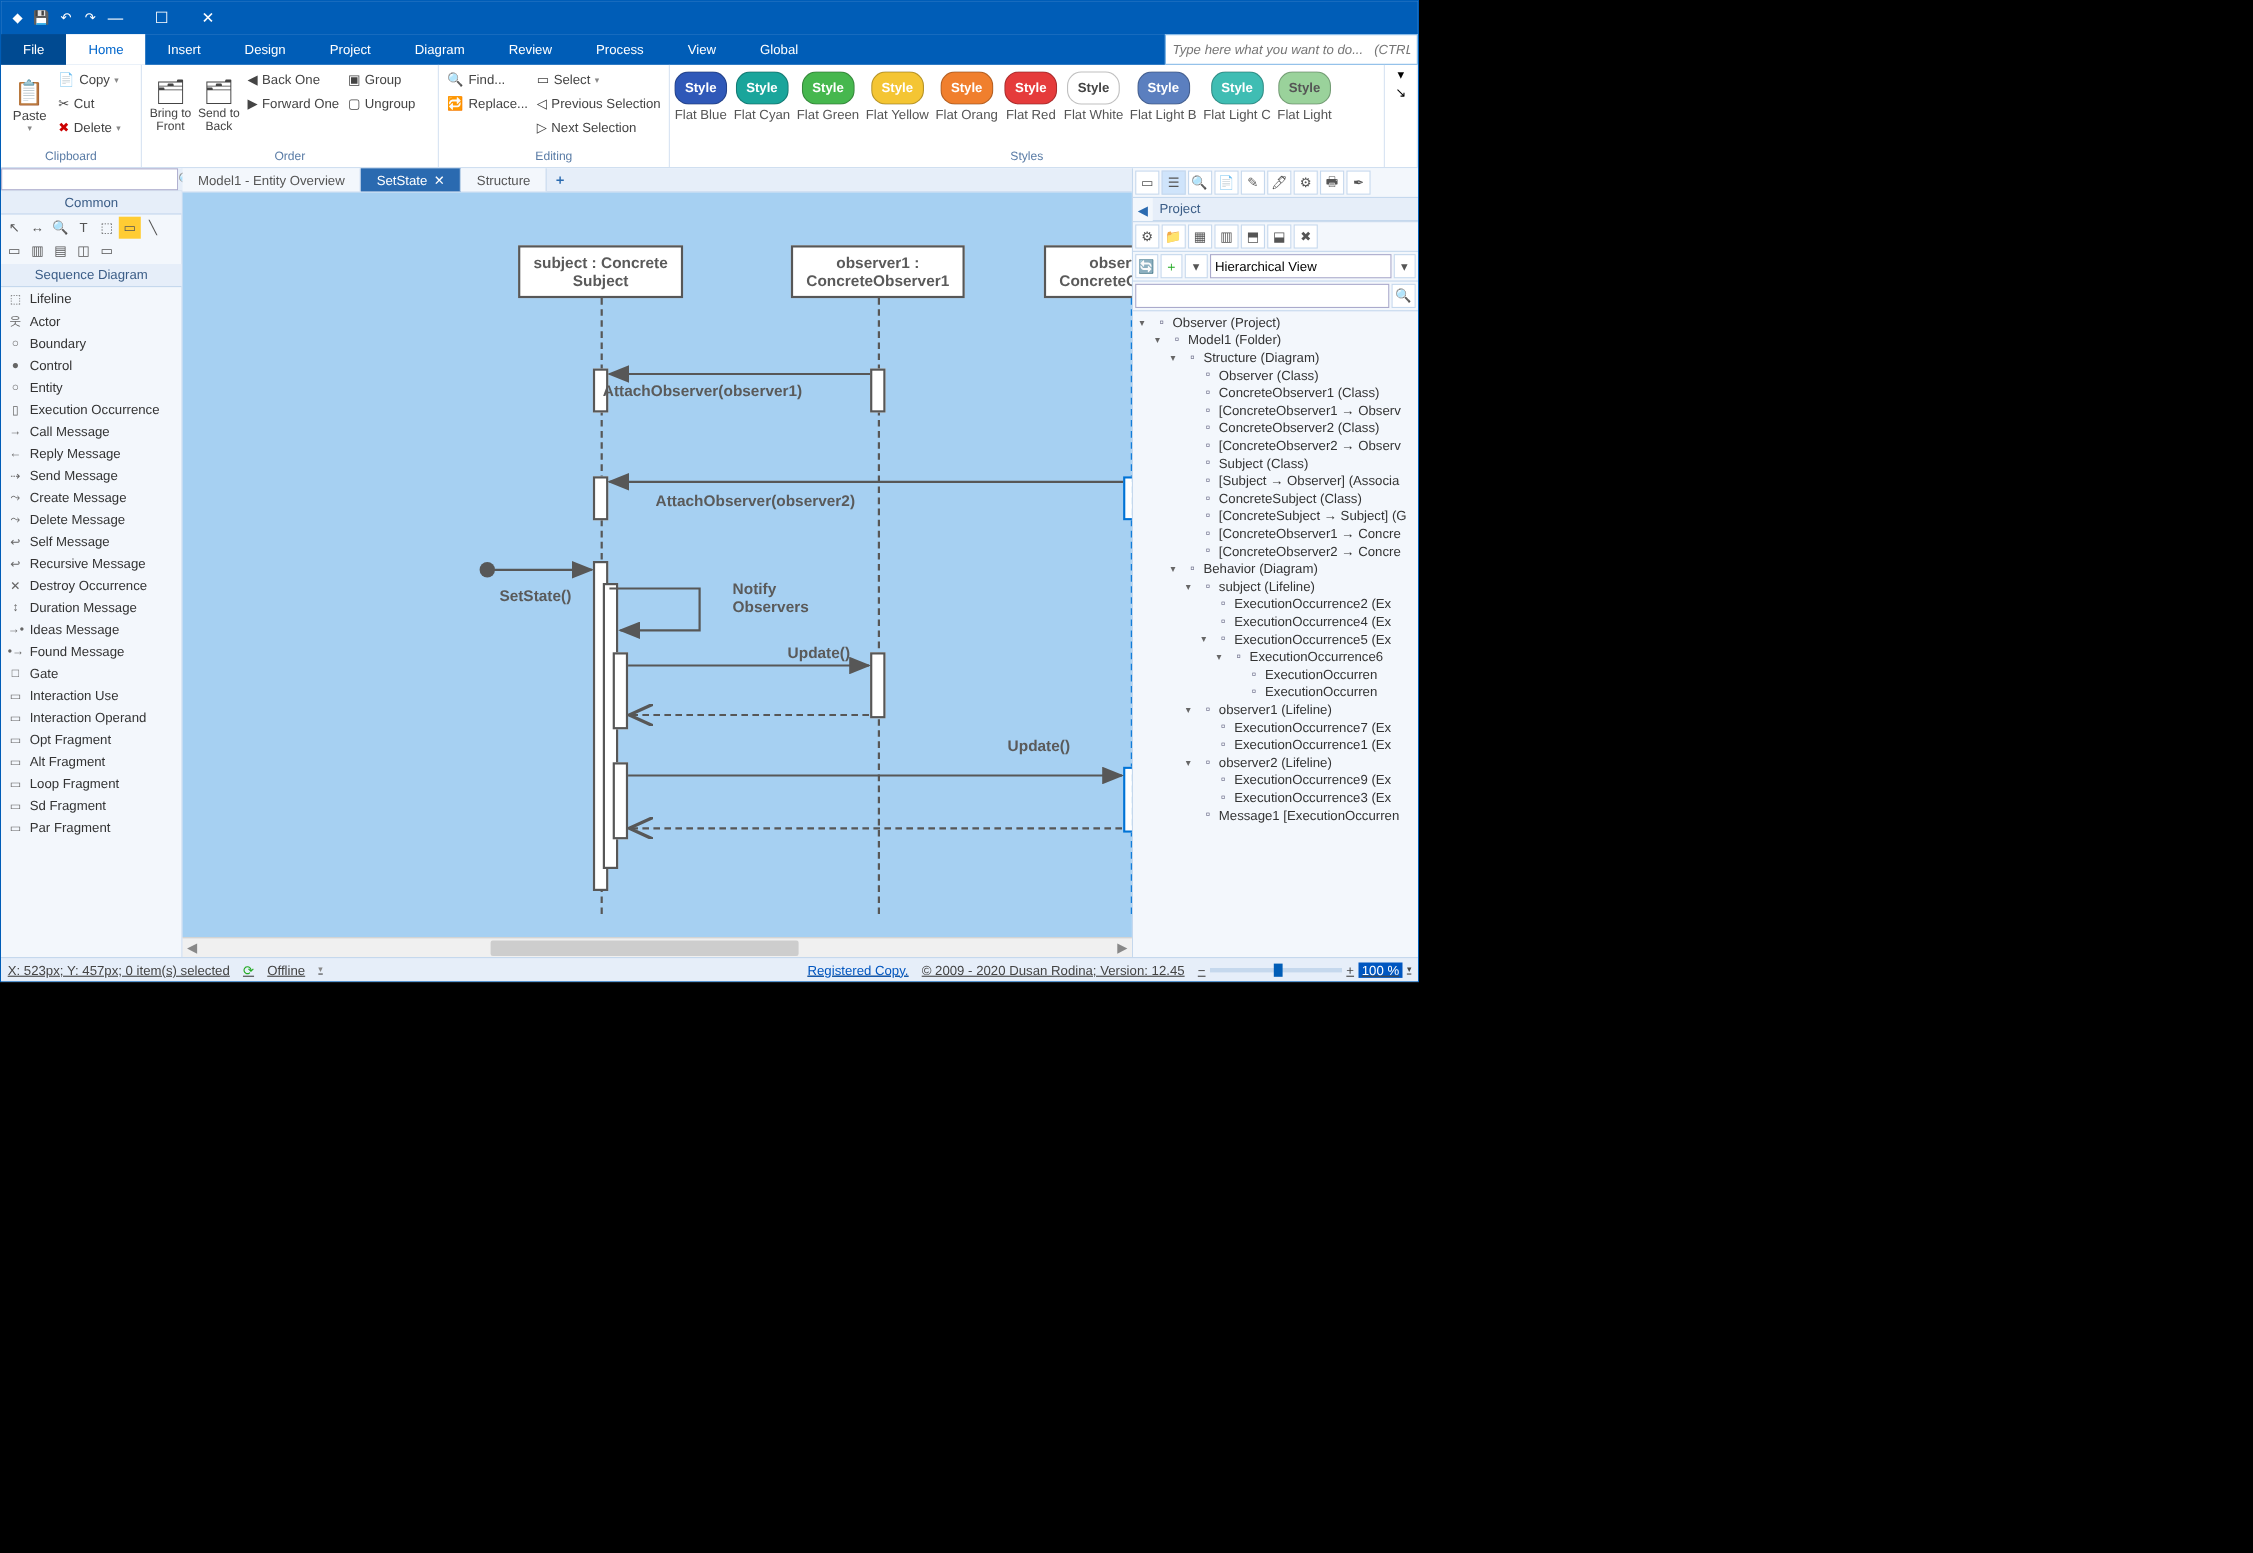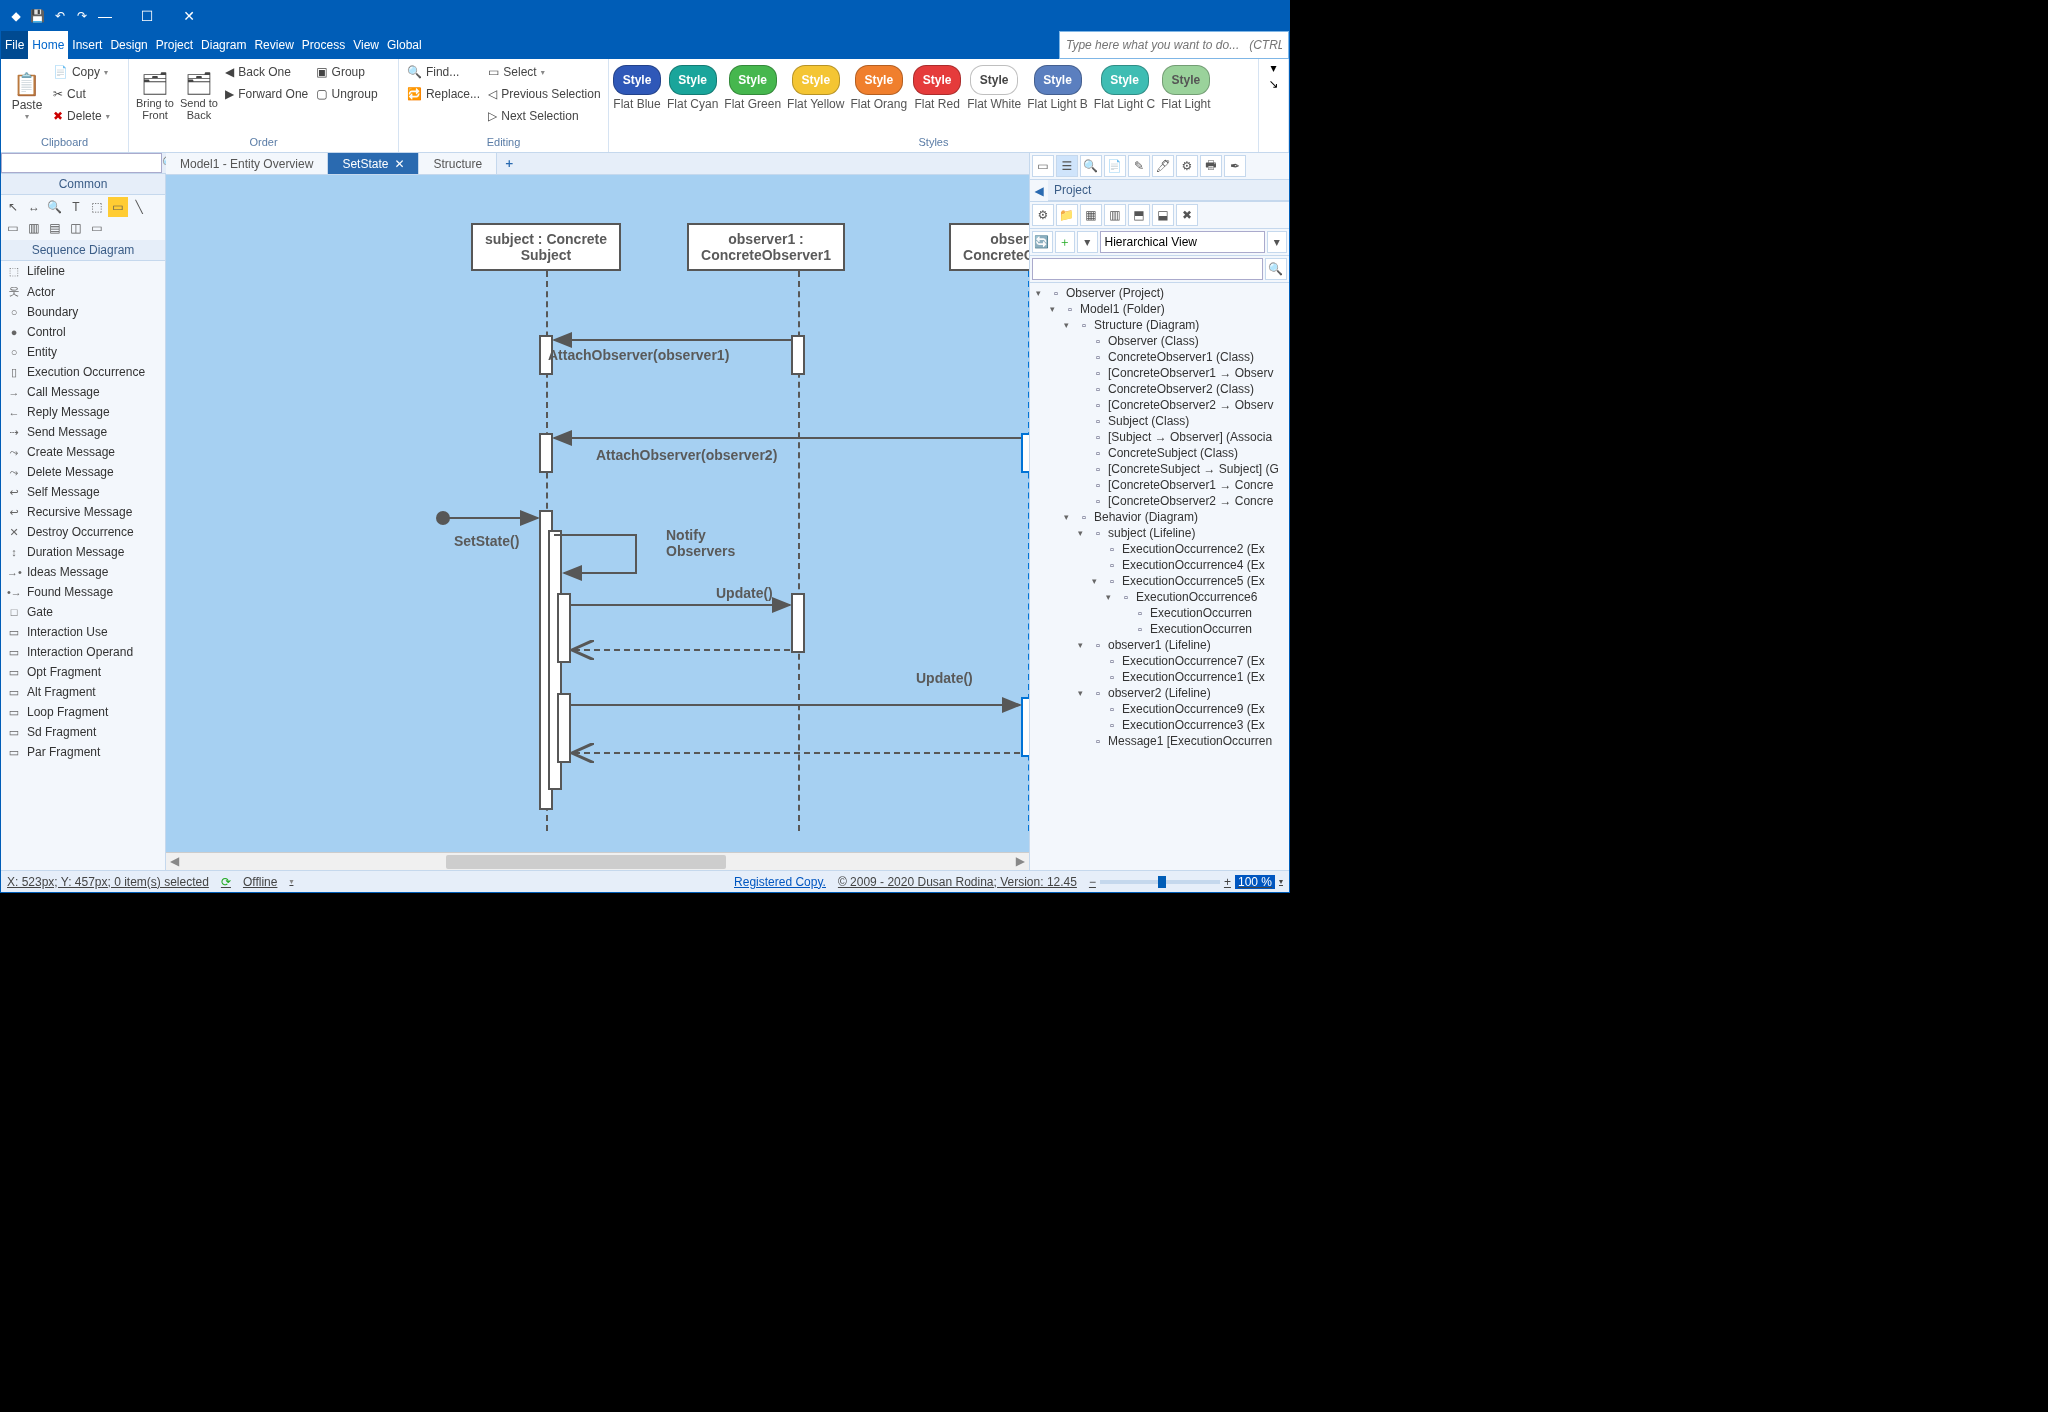--- a/index.html
+++ b/index.html
@@ -5,21 +5,21 @@
 * { box-sizing: border-box; margin: 0; padding: 0; font-family: "Segoe UI", Tahoma, sans-serif; font-size: 12px; }
 html, body { width: 1290px; height: 893px; overflow: hidden; background: #000; }
 .app { width: 1290px; height: 893px; background: #fff; display: flex; flex-direction: column; border: 1px solid #005db7; }
 .titlebar { height: 30px; background: #005db7; color: #fff; display: flex; align-items: center; padding: 0 6px; }
 .titlebar .qat { display: flex; gap: 4px; align-items: center; }
 .titlebar .qat span { width: 18px; height: 18px; display: inline-flex; align-items: center; justify-content: center; }
 .titlebar .title { flex: 1; text-align: center; font-size: 12px; }
 .titlebar .winbtns { display: flex; gap: 14px; }
 .titlebar .winbtns span { width: 28px; text-align: center; font-size: 14px; cursor: pointer; }
 .menubar { height: 28px; background: #005db7; color: #fff; display: flex; align-items: stretch; }
-.menubar .mitem { padding: 0 4px; display: flex; align-items: center; cursor: pointer; }
+.menubar .mitem { padding: 0 20px; display: flex; align-items: center; cursor: pointer; }
 .menubar .mitem.active { background: #fff; color: #0066cc; }
 .menubar .search { margin-left: auto; width: 230px; background: #fff; color: #888; border: 1px solid #7fb6e6; padding: 2px 6px; font-style: italic; }
 .ribbon { height: 94px; background: #fff; border-bottom: 1px solid #c5d8ed; display: flex; }
 .rgroup { border-right: 1px solid #d6e3f2; display: flex; flex-direction: column; padding: 2px 4px 0 4px; }
 .rgroup .body { flex: 1; display: flex; align-items: flex-start; }
 .rgroup .lbl { height: 16px; text-align: center; color: #5a7ca6; font-size: 11px; }
 .big-btn { display: flex; flex-direction: column; align-items: center; justify-content: center; width: 44px; height: 70px; cursor: pointer; color: #444; }
 .big-btn .ic { font-size: 22px; }
 .small-row { display: flex; align-items: center; gap: 4px; height: 22px; padding: 0 4px; cursor: pointer; color: #444; white-space: nowrap; }
 .style-swatch { width: 48px; height: 30px; border-radius: 13px; display: inline-flex; align-items: center; justify-content: center; color: #fff; font-weight: bold; font-size: 12px; cursor: pointer; border: 1px solid rgba(0,0,0,0.25); }
@@ -384,21 +384,21 @@
             <div class="tab">
               <span>Structure</span>
             </div>
           </div>
         <div class="plus">＋</div>
       </div>
       <div class="canvas-wrap">
         <div class="canvas">
 
           <div class="lifeline-head" style="left:305px; top:48px; width:150px; height:48px;">subject : Concrete Subject</div>
-          <div class="lifeline-head" style="left:521px; top:48px; width:158px; height:48px;">observer1 : ConcreteObserver1</div>
+          <div class="lifeline-head" style="left:553px; top:48px; width:158px; height:48px;">observer1 : ConcreteObserver1</div>
           <div class="lifeline-head" style="left:783px; top:48px; width:158px; height:48px;">observer2 : ConcreteObserver2</div>
 
           <div class="lifeline-line" style="left:380px; top:96px; height:560px;"></div>
           <div class="lifeline-line" style="left:632px; top:96px; height:560px;"></div>
           <div class="lifeline-line sel" style="left:862px; top:96px; height:560px;"></div>
 
           <div class="exec" style="left:373px; top:160px; height:40px;"></div>
           <div class="exec" style="left:373px; top:258px; height:40px;"></div>
           <div class="exec" style="left:373px; top:335px; height:300px;"></div>
           <div class="exec" style="left:382px; top:355px; height:260px;"></div>

